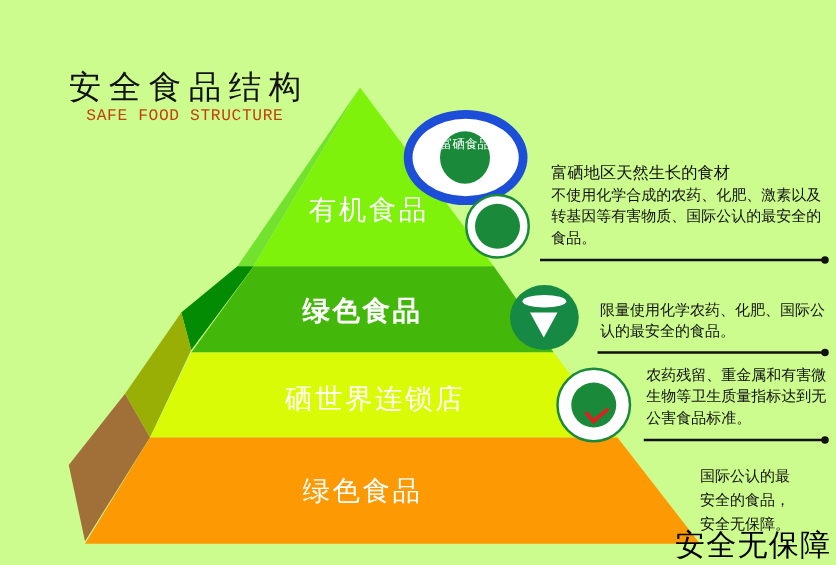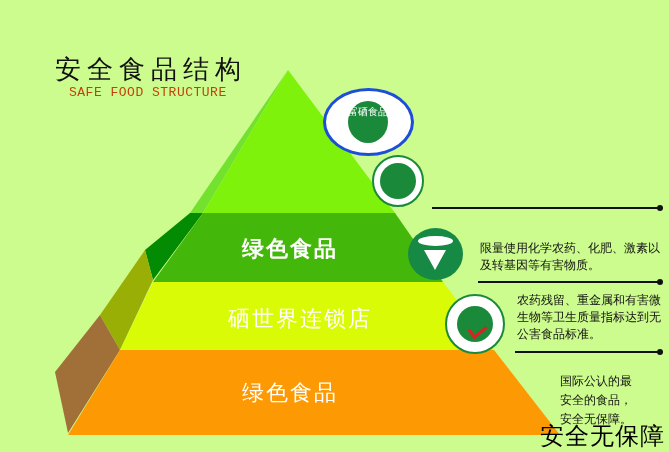--- a/index.html
+++ b/index.html
@@ -28,46 +28,49 @@
   <polygon points="145,250 100,315 120,350 153,280" fill="#9aaf05"></polygon>
   <polygon points="100,315 55,372 68,433 120,350" fill="#a07038"></polygon>
 
   <polygon points="288,70 395,213 203,213" fill="#7ef20a"></polygon>
   <polygon points="203,213 395,213 443,282 153,282" fill="#44b80a"></polygon>
   <polygon points="153,282 443,282 494,350 120,350" fill="#d9fb05"></polygon>
   <polygon points="120,350 494,350 560,435 68,435" fill="#fd9902"></polygon>
 </svg>
 
 <div class="tier-label" style="left:220px;top:155px;width:150px;font-size:18px;line-height:22px;">
+  <div style="font-size:22px;line-height:28px;">有机食品</div>
 </div>
 <div class="tier-label" style="left:210px;top:234px;width:160px;font-weight:bold;">绿色食品</div>
 <div class="tier-label" style="left:200px;top:304px;width:200px;">硒世界连锁店</div>
 <div class="tier-label" style="left:210px;top:378px;width:160px;">绿色食品</div>
 
-<div class="logo" style="left:323px;top:88px;width:85px;height:62px;background:#fff;border:3px solid #1d4ed8;">
+<div class="logo" style="left:323px;top:88px;width:85px;height:62px;background:#fff;border:7px solid #1d4ed8;">
   <div style="position:absolute;left:22px;top:10px;width:40px;height:40px;border-radius:50%;background:#1a8a3a;color:#fff;font-size:10px;text-align:center;line-height:18px;padding-top:2px;">富硒食品</div>
 </div>
 <div class="logo" style="left:372px;top:155px;width:48px;height:48px;background:#fff;border:2px solid #1a8a3a;">
   <div style="position:absolute;left:6px;top:6px;width:36px;height:36px;border-radius:50%;background:#1a8a3a;"></div>
 </div>
 <div class="logo" style="left:408px;top:228px;width:55px;height:52px;background:#168a44;">
   <div style="position:absolute;left:10px;top:8px;width:35px;height:10px;border-radius:50%;background:#fff;"></div>
   <div style="position:absolute;left:16px;top:22px;width:0;height:0;border-left:11px solid transparent;border-right:11px solid transparent;border-top:20px solid #fff;"></div>
 </div>
 <div class="logo" style="left:445px;top:294px;width:56px;height:56px;background:#fff;border:2px solid #1a8a3a;">
   <div style="position:absolute;left:10px;top:10px;width:36px;height:36px;border-radius:50%;background:#1a8a3a;"></div>
   <div style="position:absolute;left:22px;top:28px;width:14px;height:8px;border-left:3px solid #e02020;border-bottom:3px solid #e02020;transform:rotate(-40deg);"></div>
 </div>
 
 <div class="desc" style="left:441px;top:130px;width:225px;">
+  <div style="font-size:13px;line-height:18px;">富硒地区天然生长的食材</div>
+  <div>不使用化学合成的农药、化肥、激素以及转基因等有害物质、国际公认的最安全的食品。</div>
 </div>
 <div class="line" style="left:432px;top:207px;width:228px;"></div>
 <div class="dot" style="left:657px;top:205px;"></div>
 
-<div class="desc" style="left:480px;top:240px;width:185px;">限量使用化学农药、化肥、激素以及转基因等有害物质。</div>
+<div class="desc" style="left:480px;top:240px;width:185px;">限量使用化学农药、化肥、国际公认的最安全的食品。</div>
 <div class="line" style="left:478px;top:281px;width:182px;"></div>
 <div class="dot" style="left:657px;top:279px;"></div>
 
 <div class="desc" style="left:517px;top:292px;width:150px;">农药残留、重金属和有害微生物等卫生质量指标达到无公害食品标准。</div>
 <div class="line" style="left:515px;top:351px;width:145px;"></div>
 <div class="dot" style="left:657px;top:349px;"></div>
 
 <div class="desc" style="left:560px;top:372px;width:78px;line-height:19px;">国际公认的最安全的食品，安全无保障。</div>
 
 <div id="brand" class="abs">安全无保障</div>

